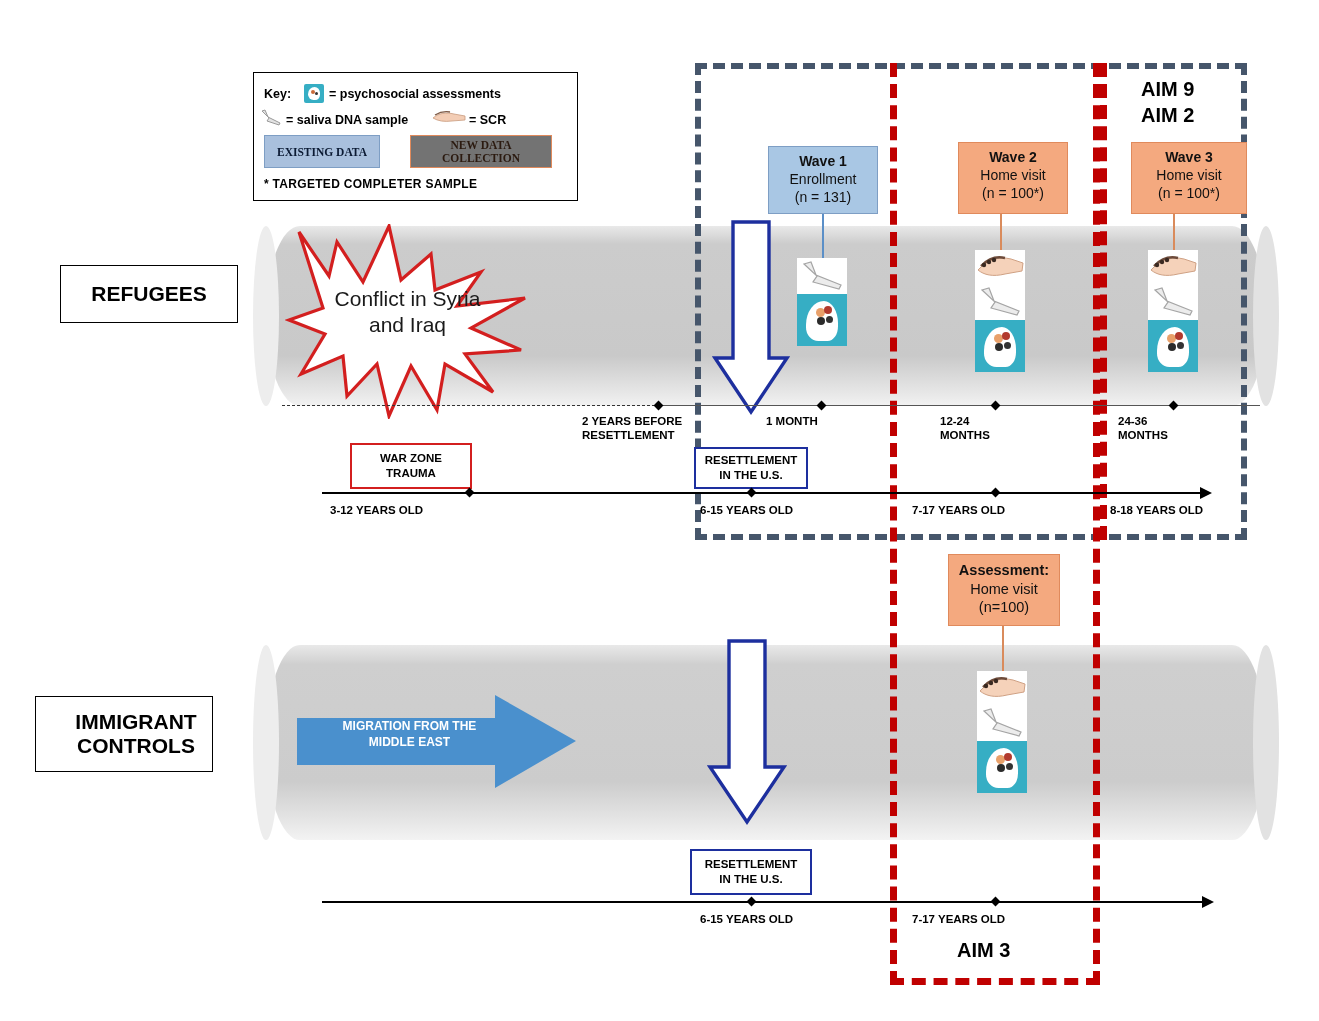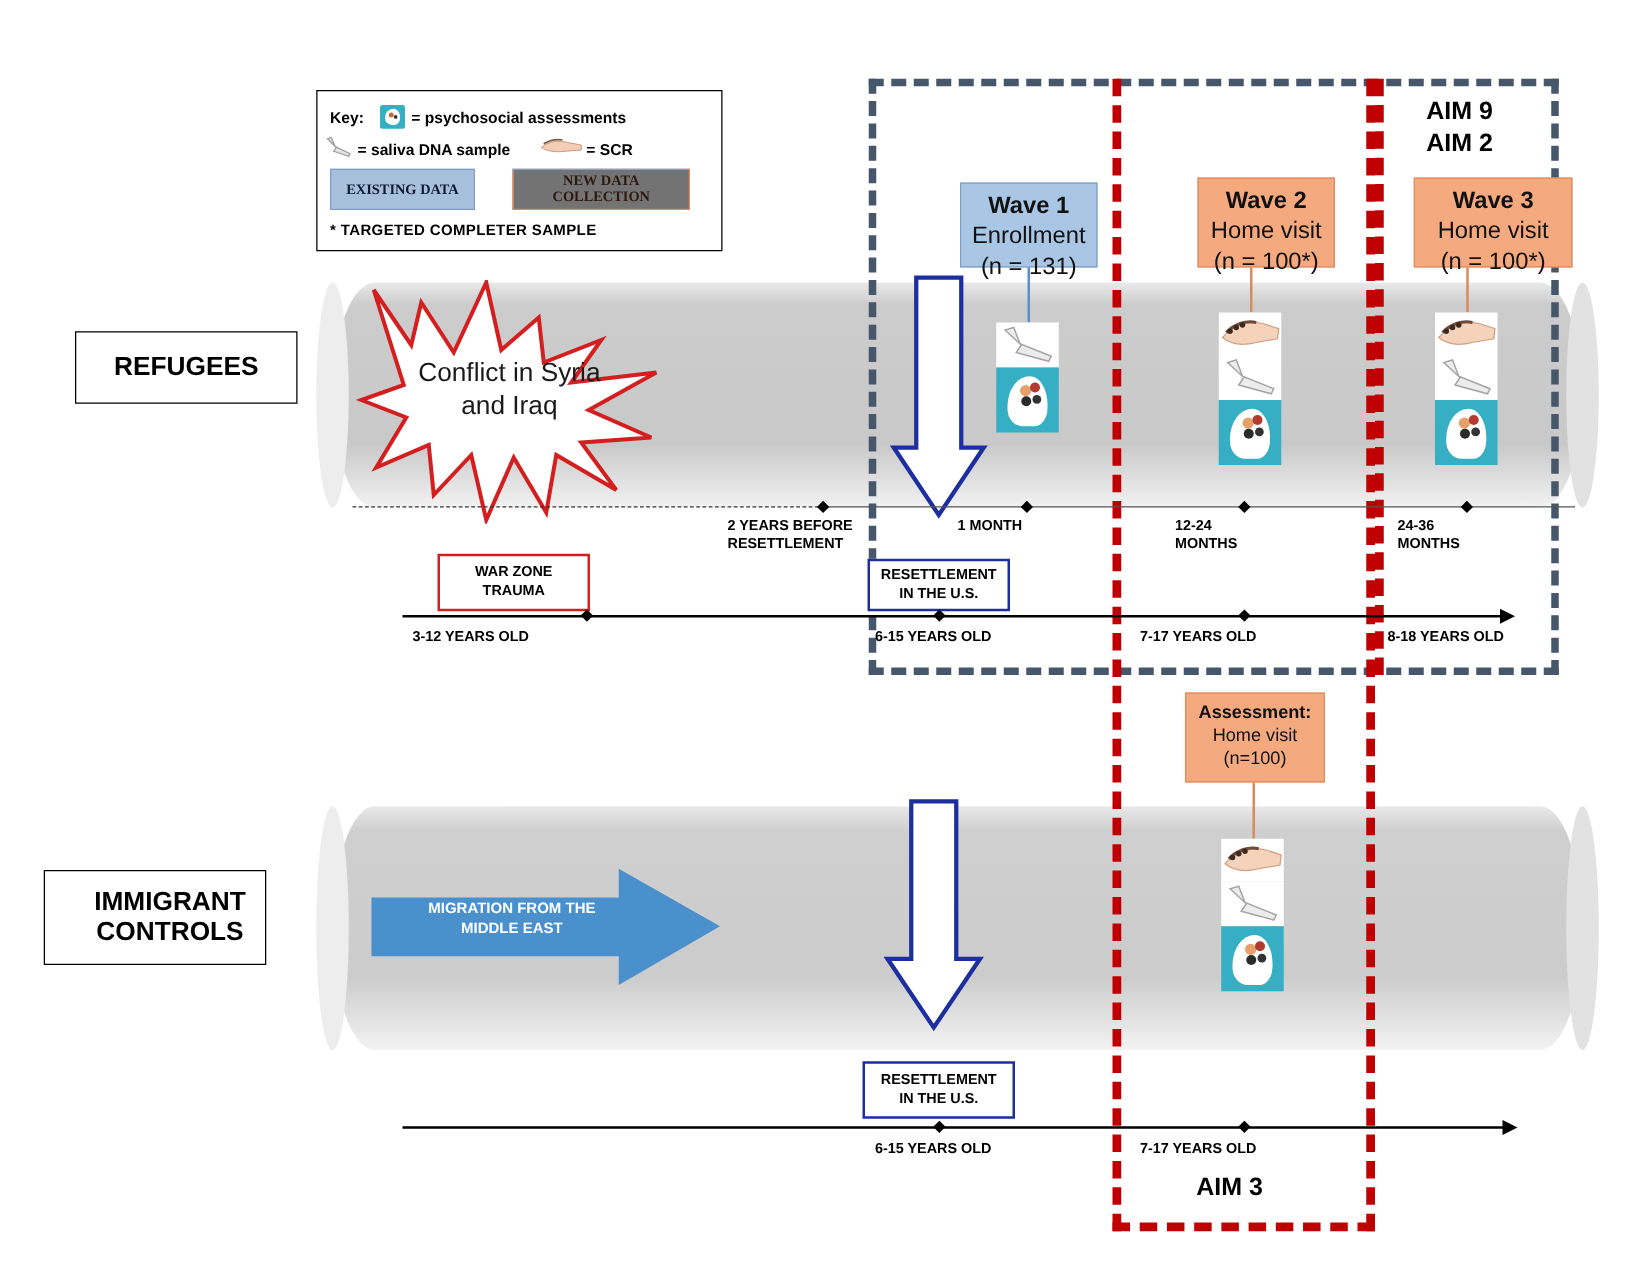--- a/index.html
+++ b/index.html
@@ -45,25 +45,25 @@
 
   
   #burst{left:285px;top:224px;width:245px;height:195px;}
   #burst-text{position:absolute;left:0;top:62px;width:100%;text-align:center;font-size:21px;color:#1a1a1a;line-height:1.22;}
 
   
   #camp-box{left:568px;top:264px;width:134px;height:110px;background:#fff;border:3px solid #f2b705;border-radius:14px;
      display:flex;align-items:center;justify-content:center;text-align:center;font-size:20px;color:#1a1a1a;line-height:1.22;box-sizing:border-box;}
 
   
-  .wave-box{position:absolute;text-align:center;box-sizing:border-box;padding-top:6px;font-size:19px;color:#111;line-height:1.28;}
+  .wave-box{position:absolute;text-align:center;box-sizing:border-box;padding-top:6px;font-size:14px;color:#111;line-height:1.28;}
   .wave-box .ttl{font-weight:bold;}
   #wave1{left:768px;top:146px;width:110px;height:68px;background:#a9c7e4;border:1px solid #7e9ec4;}
   #wave2{left:958px;top:142px;width:110px;height:72px;background:#f4a97f;border:1px solid #e08a5c;}
-  #wave3{left:1131px;top:142px;width:127px;height:72px;background:#f4a97f;border:1px solid #e08a5c;}
+  #wave3{left:1131px;top:142px;width:116px;height:72px;background:#f4a97f;border:1px solid #e08a5c;}
   #assess-box{left:948px;top:554px;width:112px;height:72px;background:#f4a97f;border:1px solid #e08a5c;
      text-align:center;padding-top:6px;font-size:14.5px;color:#111;line-height:1.28;box-sizing:border-box;}
   .wave-stem{position:absolute;width:1.6px;}
 
   
   .istack{position:absolute;width:50px;}
   .ibox{width:50px;background:#fff;position:relative;}
   .ibox.teal{background:#36aec4;}
   .ibox.hands{height:34px;}
   .ibox.swab{height:36px;}

